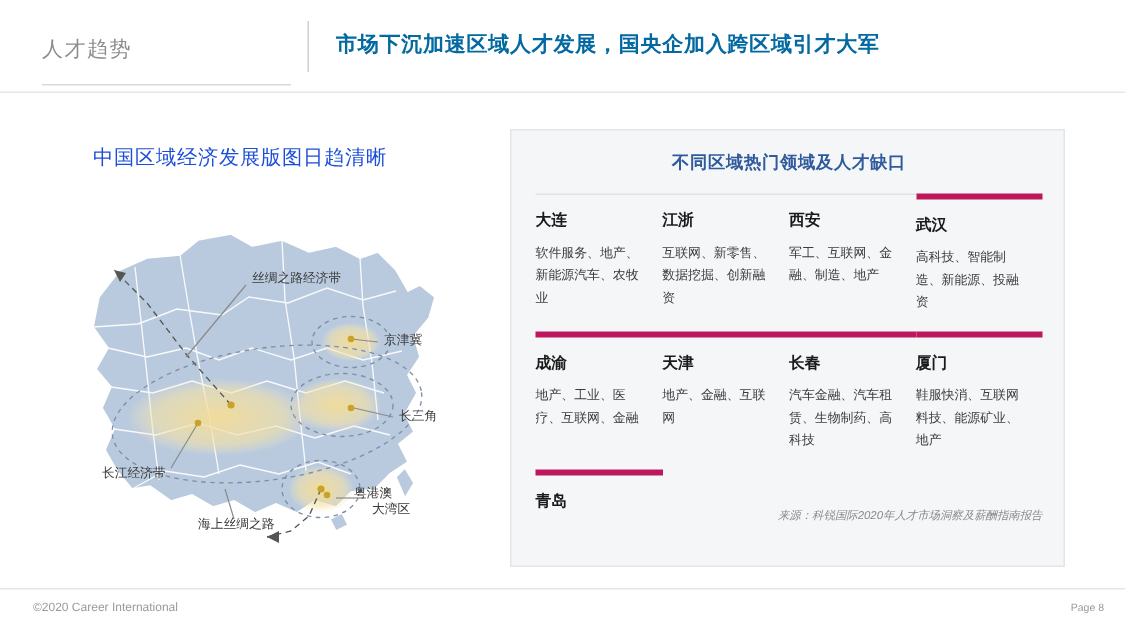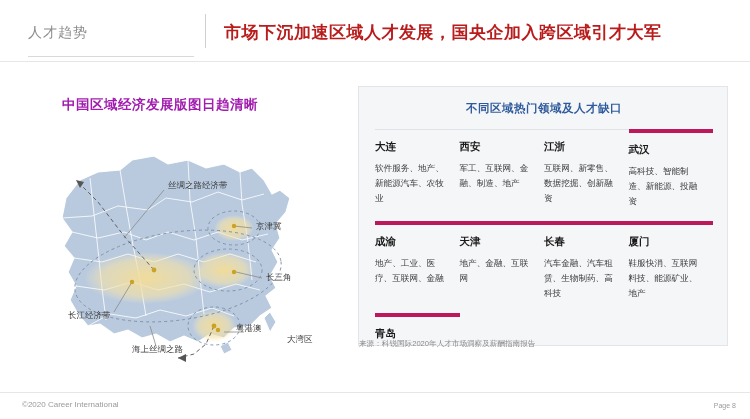--- a/index.html
+++ b/index.html
@@ -36,62 +36,62 @@
   }
   .header-vrule {
     position: absolute;
     left: 205px; top: 14px;
     width: 1px; height: 34px;
     background: #d0d0d0;
   }
   .title {
     position: absolute;
     left: 224px; top: 21px;
-    font-size: 17px;
+    font-size: 14px;
     font-weight: bold;
-    color: #b91c1c;
+    color: #0369a1;
     letter-spacing: .5px;
   }
   .header-bottom-rule {
     position: absolute;
     left: 0; top: 61px;
     width: 750px; height: 1px;
     background: #e6e6e6;
   }
   
   .map-panel {
     position: absolute;
     left: 28px; top: 86px;
     width: 310px; height: 290px;
   }
   .map-title {
     position: absolute;
     left: 34px; top: 10px;
     font-size: 13.5px;
-    font-weight: bold;
-    color: #a21caf;
+    font-weight: normal;
+    color: #1d4ed8;
     letter-spacing: .5px;
   }
   .map-wrap {
     position: absolute;
     left: 0; top: 34px;
     width: 310px; height: 250px;
   }
   .map-wrap svg { display: block; }
   .map-label {
     position: absolute;
     font-size: 8.5px;
     color: #3a3a3a;
     white-space: nowrap;
   }
   
   .table-panel {
     position: absolute;
-    left: 358px; top: 86px;
-    width: 370px; height: 260px;
+    left: 340px; top: 86px;
+    width: 370px; height: 292px;
     background: #f5f6f8;
     border: 1px solid #e3e5e9;
   }
   .table-title {
     position: absolute;
     left: 0; top: 14px;
     width: 370px;
     text-align: center;
     font-size: 11.5px;
     font-weight: bold;
@@ -118,23 +118,24 @@
   }
   .cell-desc {
     font-size: 8.6px;
     color: #3c3c3c;
     line-height: 1.75;
   }
   .source {
     position: absolute;
     left: 0; top: 252px;
     width: 354px;
-    text-align: left;
+    text-align: right;
     font-size: 7.6px;
     color: #8a8a8a;
+    font-style: italic;
   }
   
   .footer-rule {
     position: absolute;
     left: 0; top: 392px;
     width: 750px; height: 1px;
     background: #e6e6e6;
   }
   .copyright {
     position: absolute;
@@ -239,40 +240,40 @@
           <circle cx="190" cy="210" r="2.2"></circle>
           <circle cx="104" cy="162" r="2.2"></circle>
         </g>
       </svg>
 
       <div class="map-label" style="left:140px; top:60px;">丝绸之路经济带</div>
       <div class="map-label" style="left:228px; top:101px;">京津冀</div>
       <div class="map-label" style="left:238px; top:152px;">长三角</div>
       <div class="map-label" style="left:40px; top:190px;">长江经济带</div>
       <div class="map-label" style="left:208px; top:203px;text-align:center;">粤港澳</div>
-      <div class="map-label" style="left:220px; top:214px;margin-left:39px;">大湾区</div>
+      <div class="map-label" style="left:220px; top:214px;">大湾区</div>
       <div class="map-label" style="left:104px; top:224px;">海上丝绸之路</div>
     </div>
   </div>
 
   <div class="table-panel">
     <div class="table-title">不同区域热门领域及人才缺口</div>
 
     <div class="grid">
       <div class="cell">
         <div class="cell-city">大连</div>
         <div class="cell-desc">软件服务、地产、新能源汽车、农牧业</div>
       </div>
       <div class="cell">
+        <div class="cell-city">江浙</div>
+        <div class="cell-desc">互联网、新零售、数据挖掘、创新融资</div>
+      </div>
+      <div class="cell">
         <div class="cell-city">西安</div>
         <div class="cell-desc">军工、互联网、金融、制造、地产</div>
-      </div>
-      <div class="cell">
-        <div class="cell-city">江浙</div>
-        <div class="cell-desc">互联网、新零售、数据挖掘、创新融资</div>
       </div>
 
       <div class="cell">
         <div class="cell-city">武汉</div>
         <div class="cell-desc">高科技、智能制造、新能源、投融资</div>
       </div>
       <div class="cell">
         <div class="cell-city">成渝</div>
         <div class="cell-desc">地产、工业、医疗、互联网、金融</div>
       </div>

